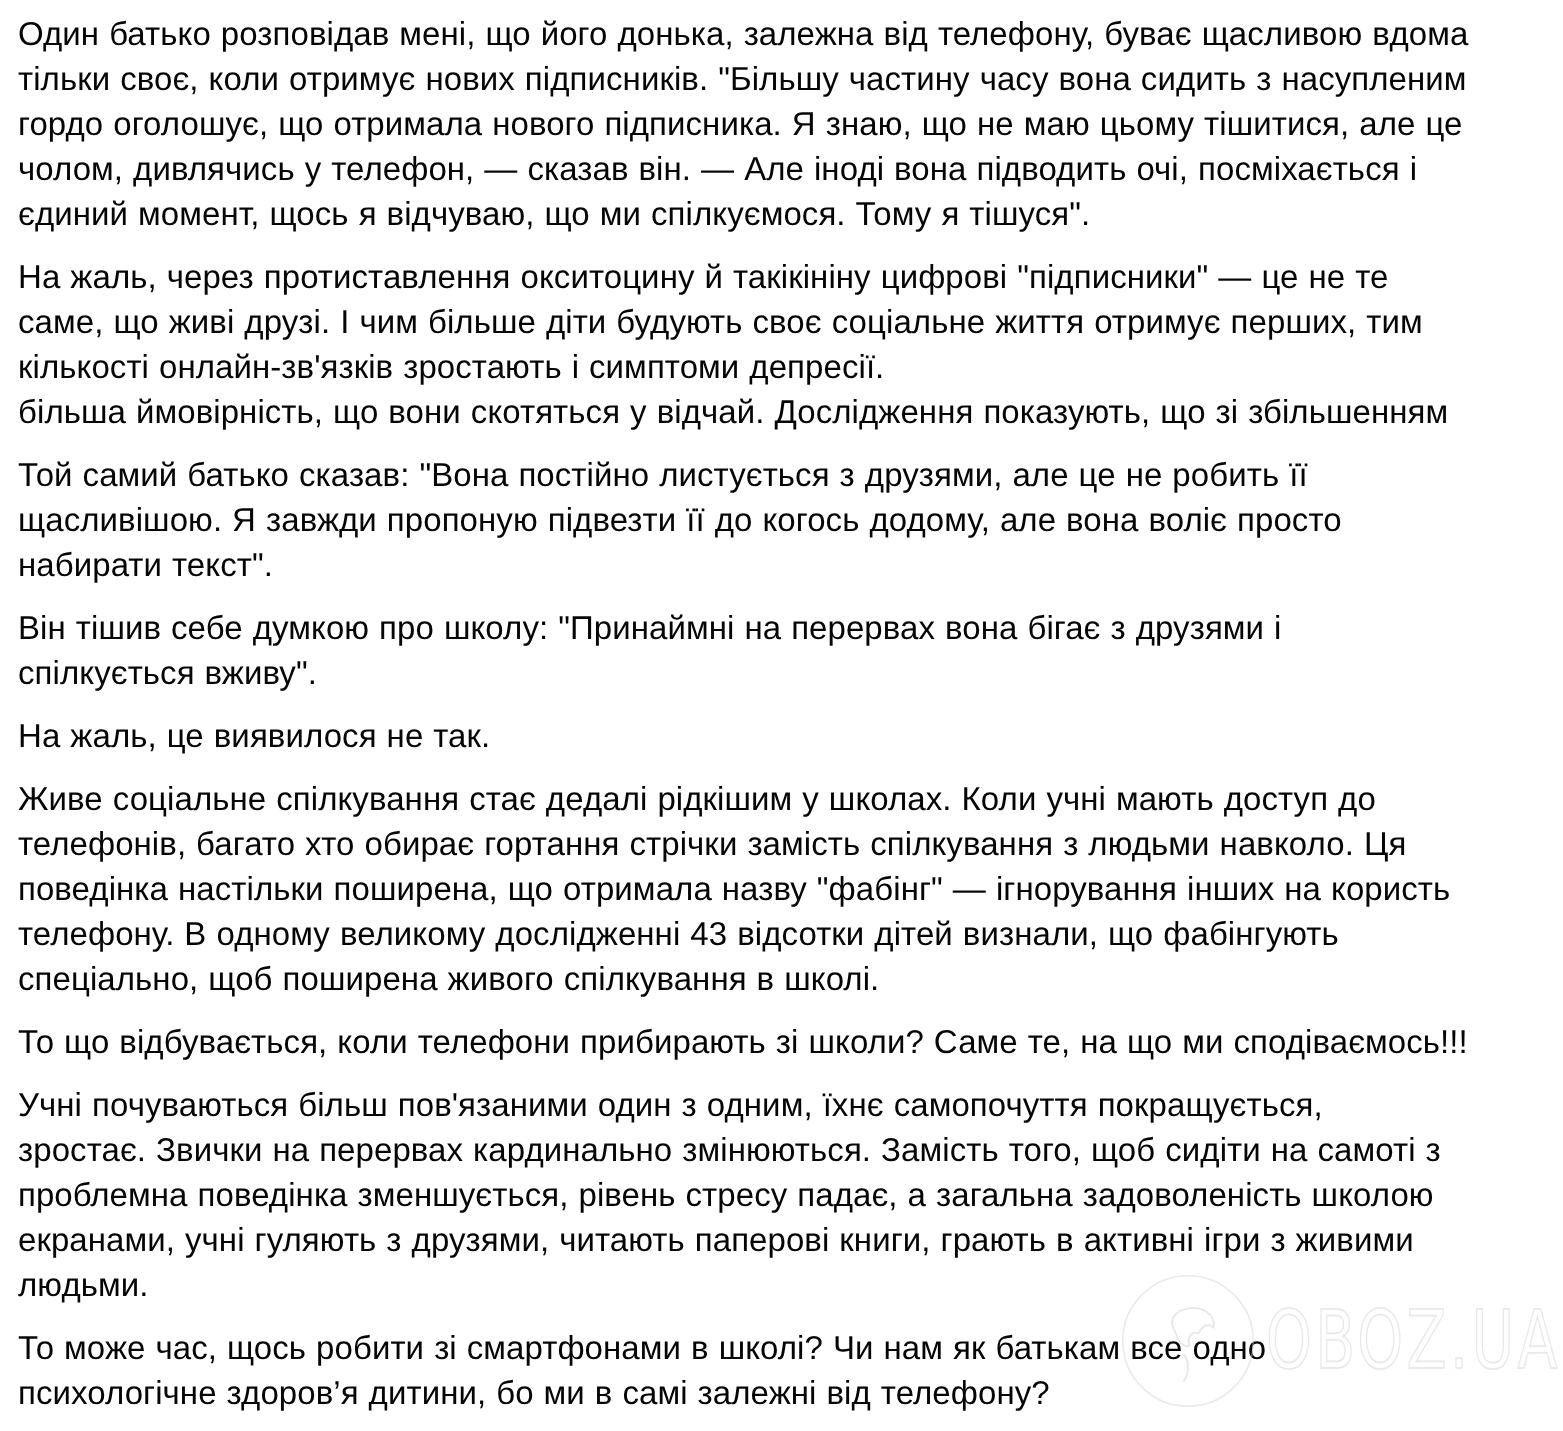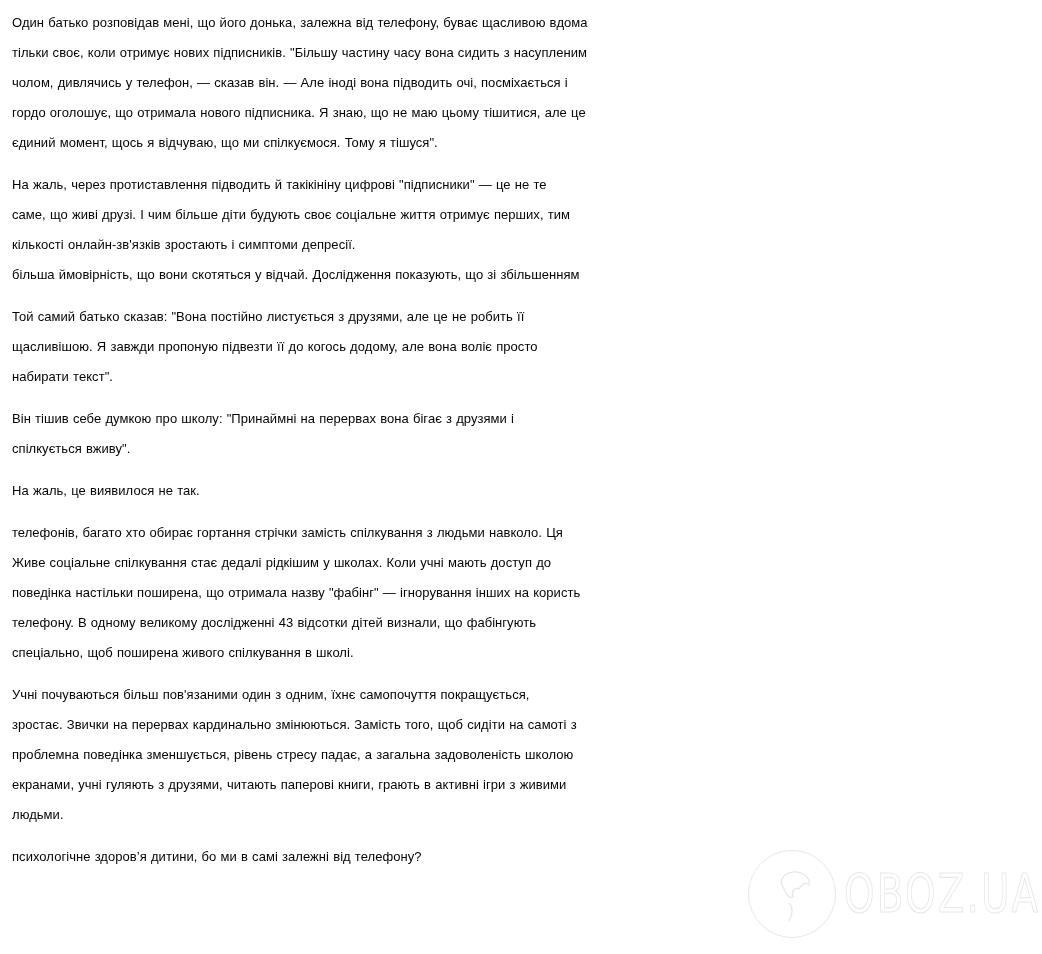--- a/index.html
+++ b/index.html
@@ -15,21 +15,21 @@
     font-family: "Liberation Sans", "DejaVu Sans", sans-serif;
     color: #050505;
   }
   .post {
     position: absolute;
     left: 12px;
     top: 8px;
     width: 1020px;
   }
   .para {
-    font-size: 13px;
+    font-size: 22px;
     line-height: 30px;
     margin: 0 0 12px 0;
     letter-spacing: 0.05px;
     word-spacing: 0.5px;
   }
   .line {
     display: block;
     white-space: nowrap;
   }
   .watermark {
@@ -64,57 +64,61 @@
     transform-origin: left top;
   }
 </style>
 </head>
 <body>
 
 <div class="post">
   <p class="para">
     <span class="line">Один батько розповідав мені, що його донька, залежна від телефону, буває щасливою вдома</span>
     <span class="line">тільки своє, коли отримує нових підписників. "Більшу частину часу вона сидить з насупленим</span>
+    <span class="line">гордо оголошує, що отримала нового підписника. Я знаю, що не маю цьому тішитися, але це</span>
     <span class="line">чолом, дивлячись у телефон, — сказав він. — Але іноді вона підводить очі, посміхається і</span>
-    <span class="line">гордо оголошує, що отримала нового підписника. Я знаю, що не маю цьому тішитися, але це</span>
     <span class="line">єдиний момент, щось я відчуваю, що ми спілкуємося. Тому я тішуся".</span>
   </p>
   <p class="para">
-    <span class="line">На жаль, через протиставлення підводить й такікініну цифрові "підписники" — це не те</span>
+    <span class="line">На жаль, через протиставлення окситоцину й такікініну цифрові "підписники" — це не те</span>
     <span class="line">саме, що живі друзі. І чим більше діти будують своє соціальне життя отримує перших, тим</span>
     <span class="line">кількості онлайн-зв'язків зростають і симптоми депресії.</span>
     <span class="line">більша ймовірність, що вони скотяться у відчай. Дослідження показують, що зі збільшенням</span>
   </p>
   <p class="para">
     <span class="line">Той самий батько сказав: "Вона постійно листується з друзями, але це не робить її</span>
     <span class="line">щасливішою. Я завжди пропоную підвезти її до когось додому, але вона воліє просто</span>
     <span class="line">набирати текст".</span>
   </p>
   <p class="para">
     <span class="line">Він тішив себе думкою про школу: "Принаймні на перервах вона бігає з друзями і</span>
     <span class="line">спілкується вживу".</span>
   </p>
   <p class="para">
     <span class="line">На жаль, це виявилося не так.</span>
   </p>
   <p class="para">
+    <span class="line">Живе соціальне спілкування стає дедалі рідкішим у школах. Коли учні мають доступ до</span>
     <span class="line">телефонів, багато хто обирає гортання стрічки замість спілкування з людьми навколо. Ця</span>
-    <span class="line">Живе соціальне спілкування стає дедалі рідкішим у школах. Коли учні мають доступ до</span>
     <span class="line">поведінка настільки поширена, що отримала назву "фабінг" — ігнорування інших на користь</span>
     <span class="line">телефону. В одному великому дослідженні 43 відсотки дітей визнали, що фабінгують</span>
     <span class="line">спеціально, щоб поширена живого спілкування в школі.</span>
+  </p>
+  <p class="para">
+    <span class="line">То що відбувається, коли телефони прибирають зі школи? Саме те, на що ми сподіваємось!!!</span>
   </p>
   <p class="para">
     <span class="line">Учні почуваються більш пов'язаними один з одним, їхнє самопочуття покращується,</span>
     <span class="line">зростає. Звички на перервах кардинально змінюються. Замість того, щоб сидіти на самоті з</span>
     <span class="line">проблемна поведінка зменшується, рівень стресу падає, а загальна задоволеність школою</span>
     <span class="line">екранами, учні гуляють з друзями, читають паперові книги, грають в активні ігри з живими</span>
     <span class="line">людьми.</span>
   </p>
   <p class="para">
+    <span class="line">То може час, щось робити зі смартфонами в школі? Чи нам як батькам все одно</span>
     <span class="line">психологічне здоров’я дитини, бо ми в самі залежні від телефону?</span>
   </p>
 </div>
 
 <div class="watermark">
   <div class="wm-circle">
     <svg width="86" height="86" viewBox="0 0 86 86" style="position:absolute;left:0;top:0">
       <path d="M40 22 C52 18 62 26 60 34 C56 30 52 34 50 38 C46 36 42 40 44 46 C38 48 36 40 34 36 C30 30 34 24 40 22 Z" fill="none" stroke="rgba(210,210,210,0.6)" stroke-width="1.2"></path>
       <path d="M40 52 C44 56 44 64 40 70" fill="none" stroke="rgba(210,210,210,0.6)" stroke-width="1.2"></path>
     </svg>

